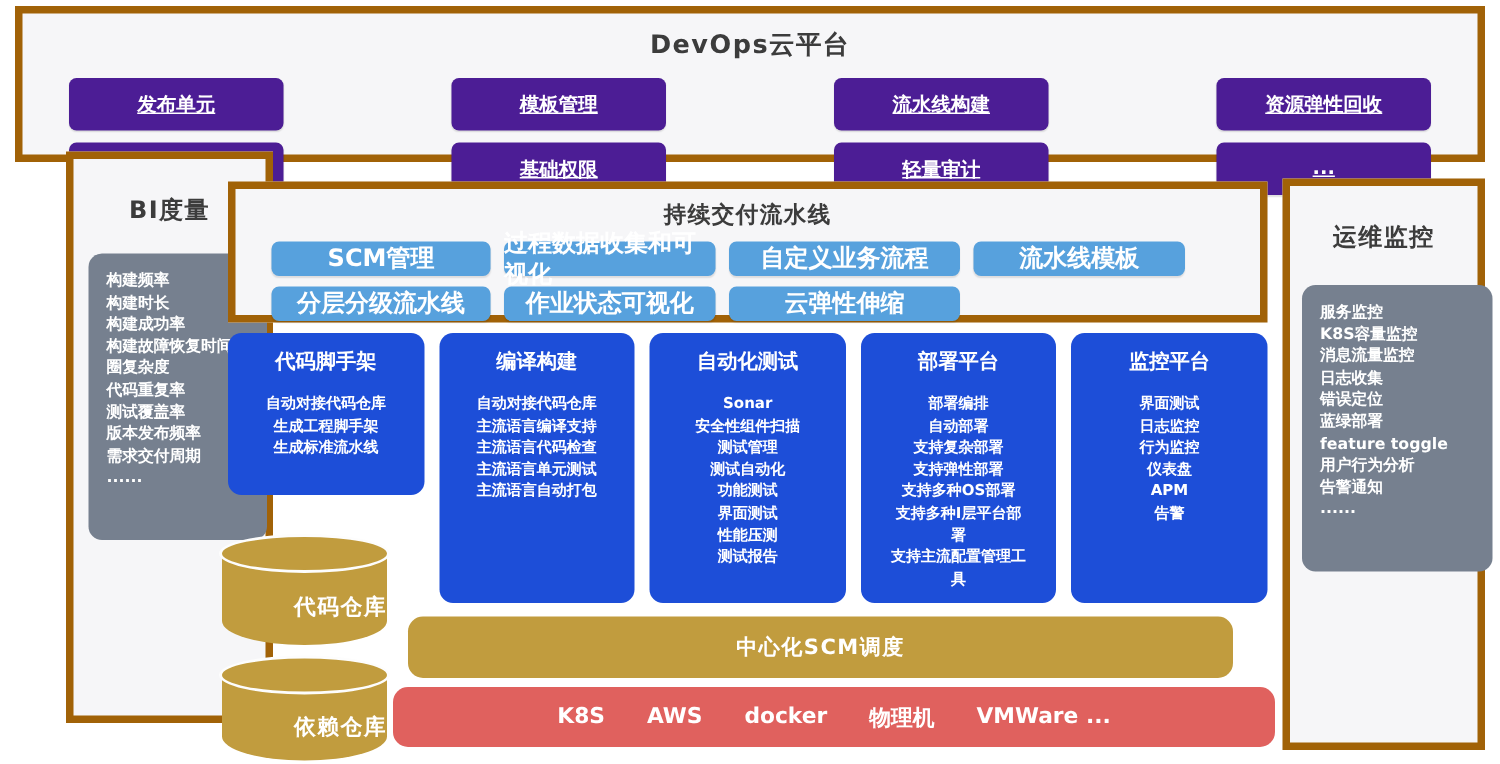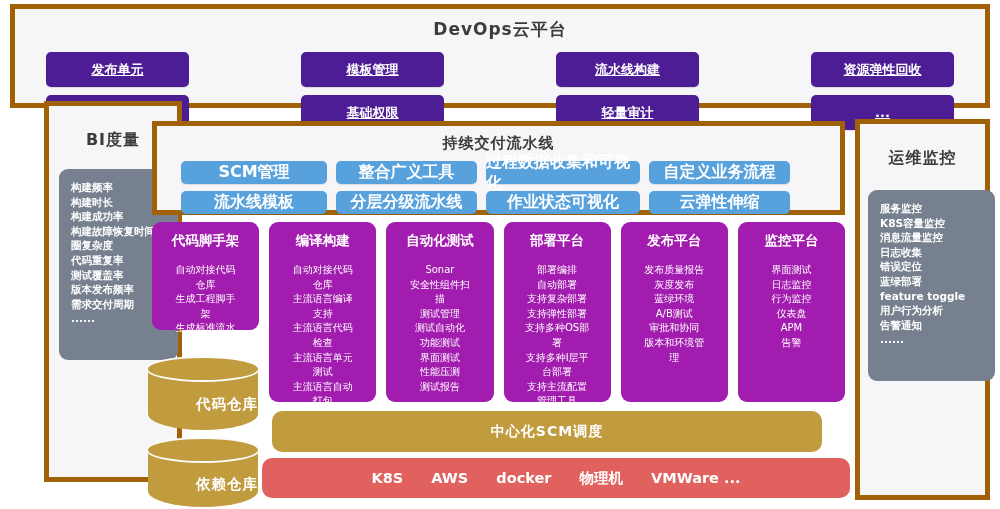--- a/index.html
+++ b/index.html
@@ -51,26 +51,26 @@
     display:flex; align-items:center; justify-content:center;
     box-shadow:0 1px 1px rgba(0,0,0,0.10);
   }
   
   #columns {
     position:absolute; left:152px; top:222px; width:693px;
     display:flex; gap:10px; align-items:flex-start;
   }
   .col {
     flex:1; box-sizing:border-box; height:180px;
-    background:#a21caf; border-radius:9px;
+    background:#1d4ed8; border-radius:9px;
     color:#fff; text-align:center; padding:10px 19px 10px;
   }
   .col.short { height:108px; }
   .col-title { font-size:13.5px; font-weight:bold; margin-bottom:13px; }
-  .col-item  { font-size:10px; font-weight:normal; line-height:14.6px; }
+  .col-item  { font-size:10px; font-weight:bold; line-height:14.6px; }
   
   .cyl {
     position:absolute; left:148px; width:110px;
     background:#c19c3e; border-radius:0 0 50% 50% / 0 0 16px 16px;
   }
   .cyl::before {
     content:""; position:absolute; left:-2px; top:-10px; width:110px; height:22px;
     background:#c19c3e; border:2px solid #fdfdfd; border-radius:50%; box-sizing:content-box;
   }
   #cyl-code { top:366px; height:64px; }
@@ -140,21 +140,20 @@
     <div class="li">用户行为分析</div>
     <div class="li">告警通知</div>
     <div class="li">......</div>
   </div>
 </div>
 
 <div class="panel" id="pipeline-panel">
   <div class="pipe-title">持续交付流水线</div>
   <div class="blue-grid">
     <div class="blue-btn">SCM管理</div>
-    <div class="blue-btn">整合广义工具</div>
     <div class="blue-btn">过程数据收集和可视化</div>
     <div class="blue-btn">自定义业务流程</div>
     <div class="blue-btn">流水线模板</div>
     <div class="blue-btn">分层分级流水线</div>
     <div class="blue-btn">作业状态可视化</div>
     <div class="blue-btn">云弹性伸缩</div>
   </div>
 </div>
 
 <div id="columns">
@@ -187,29 +186,20 @@
     <div class="col-title">部署平台</div>
     <div class="col-item">部署编排</div>
     <div class="col-item">自动部署</div>
     <div class="col-item">支持复杂部署</div>
     <div class="col-item">支持弹性部署</div>
     <div class="col-item">支持多种OS部署</div>
     <div class="col-item">支持多种I层平台部署</div>
     <div class="col-item">支持主流配置管理工具</div>
   </div>
   <div class="col">
-    <div class="col-title">发布平台</div>
-    <div class="col-item">发布质量报告</div>
-    <div class="col-item">灰度发布</div>
-    <div class="col-item">蓝绿环境</div>
-    <div class="col-item">A/B测试</div>
-    <div class="col-item">审批和协同</div>
-    <div class="col-item">版本和环境管理</div>
-  </div>
-  <div class="col">
     <div class="col-title">监控平台</div>
     <div class="col-item">界面测试</div>
     <div class="col-item">日志监控</div>
     <div class="col-item">行为监控</div>
     <div class="col-item">仪表盘</div>
     <div class="col-item">APM</div>
     <div class="col-item">告警</div>
   </div>
 </div>
 

